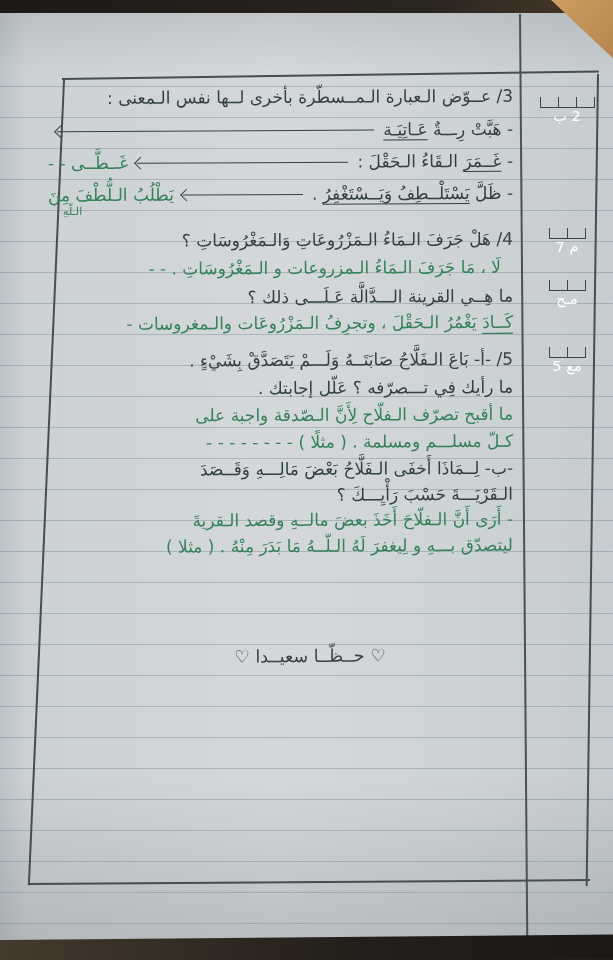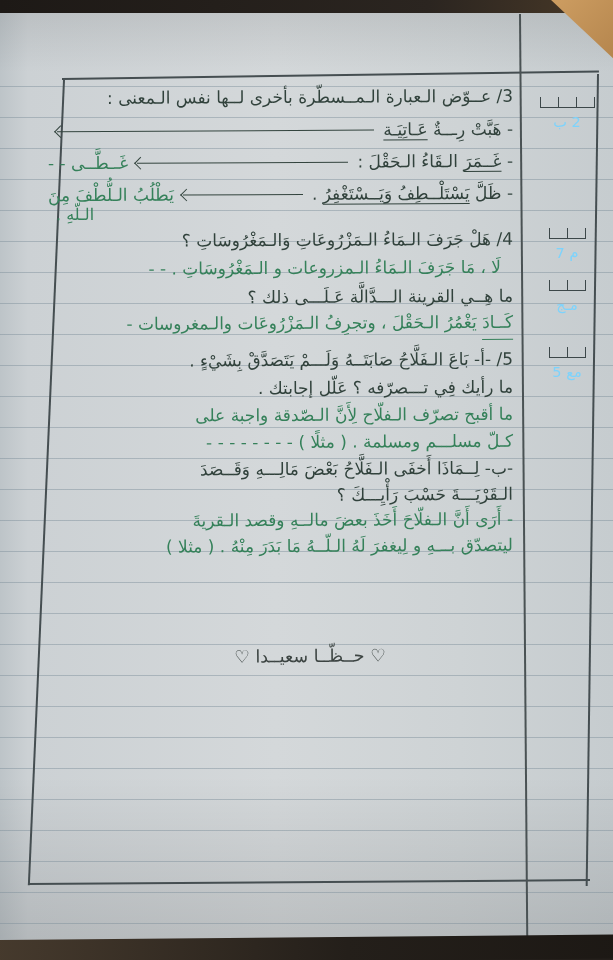--- a/index.html
+++ b/index.html
@@ -37,31 +37,31 @@
   
   .row{
     position:absolute;left:48px;right:100px;direction:rtl;text-align:right;
     white-space:nowrap;font-size:17px;line-height:1.55;transform:rotate(-.3deg);
   }
   .dark{color:#31423c;}
   .green{color:#35815a;}
   .item{display:flex;align-items:center;}
   .item .phrase,.item .answer{flex:0 0 auto;}
   .uline{text-decoration:underline;text-underline-offset:4px;text-decoration-thickness:1.4px;}
-  .uline2{text-underline-offset:5px;text-decoration-thickness:1.4px;border-bottom:1.6px solid currentColor;padding-bottom:7px;}
+  .uline2{text-decoration:underline;text-underline-offset:5px;text-decoration-thickness:1.4px;border-bottom:1.6px solid currentColor;padding-bottom:1px;}
   .arrow{flex:1 1 auto;min-width:38px;height:0;border-top:1.7px solid #33443e;margin:0 9px;position:relative;align-self:center;}
   .arrow::after{content:"";position:absolute;left:-1px;top:-5px;width:8px;height:8px;border-left:1.7px solid #33443e;border-bottom:1.7px solid #33443e;transform:rotate(45deg);}
-  .wrapword{position:absolute;left:56px;direction:rtl;font-size:16px;transform:rotate(-.4deg);}
+  .wrapword{position:absolute;left:56px;direction:rtl;font-size:11px;transform:rotate(-.4deg);}
   .goodluck{position:absolute;left:150px;width:320px;top:646px;text-align:center;direction:rtl;font-size:17.5px;color:#3c4442;letter-spacing:1px;transform:rotate(-.5deg);}
   
   .mark{position:absolute;left:536px;width:62px;text-align:center;direction:rtl;color:#3c4749;}
   .cups{display:flex;justify-content:center;gap:0;}
   .cup{width:17px;height:10px;border:1.7px solid #3c4749;border-top:none;}
   .cup + .cup{border-right:none;}
-  .mark-label{font-size:14.5px;margin-top:6px;color:#7dd3fc;}
+  .mark-label{font-size:14.5px;margin-top:0;color:#ffffff;}
 </style>
 </head>
 <body>
 
 <div class="photo">
 
   <div class="paper">
     <div class="ruled"></div>
   </div>
 

